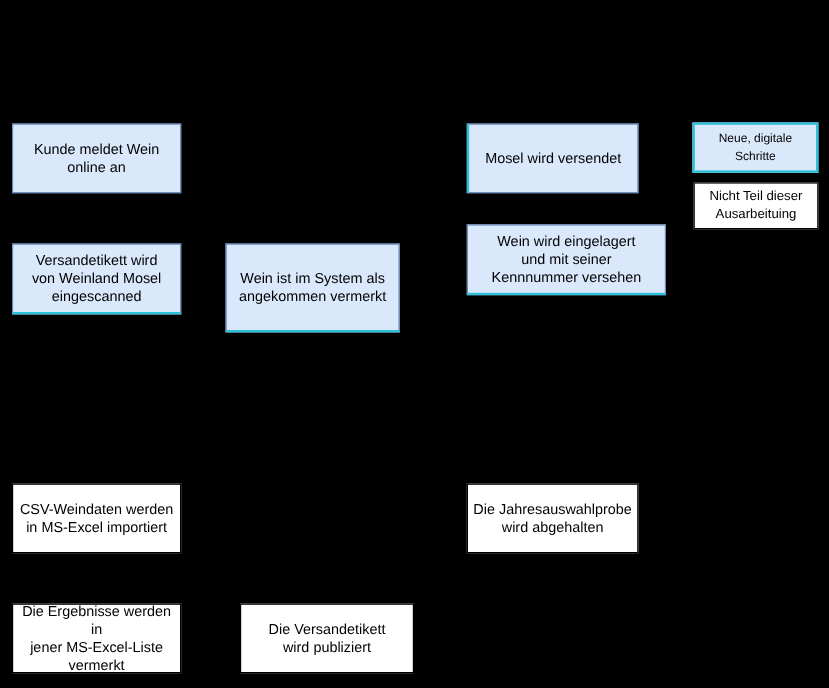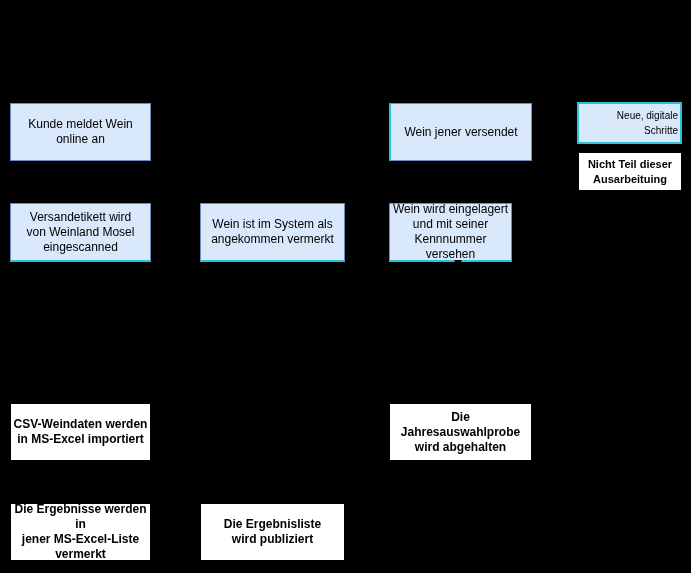--- a/index.html
+++ b/index.html
@@ -28,25 +28,24 @@
     color: var(--text-color, #000);
     padding: 1px 2px;
   }
   .blue {
     background: var(--blue-fill, #dae8fc);
     border: 1px solid var(--blue-border, #6c8ebf);
   }
   .white {
     background: var(--white-fill, #ffffff);
     border: 1px solid var(--black-border, #000000);
-    font-weight: bold;
   }
   .cy-bottom { border-bottom: 2px solid var(--cyan-accent, #2cc0d9); }
   .cy-left   { border-left: 2px solid var(--cyan-accent, #2cc0d9); }
-  .cy-all    { border: 2px solid var(--cyan-accent, #2cc0d9); text-align: right; }
+  .cy-all    { border: 2px solid var(--cyan-accent, #2cc0d9); }
   .legend-digital  { font-size: 10px; }
   .legend-excluded { font-size: 11px; }
   .arrow-right {
     position: absolute;
     width: 0; height: 0;
     border-top: 4px solid transparent;
     border-bottom: 4px solid transparent;
     border-left: 8px solid var(--black-border, #000);
   }
   .arrow-down {
@@ -59,50 +58,50 @@
 </style>
 </head>
 <body>
 
 <div class="canvas">
 
   <div class="node blue" style="left:10px; top:103px; width:141px; height:58px">Kunde meldet Wein
 online an</div>
 
 
-  <div class="node blue cy-left" style="left:389px; top:103px; width:143px; height:58px">Wein jener versendet</div>
+  <div class="node blue cy-left" style="left:389px; top:103px; width:143px; height:58px">Mosel wird versendet</div>
 
   <div class="node blue cy-all legend-digital" style="left:577px; top:102px; width:105px; height:42px">Neue, digitale Schritte</div>
 
   <div class="node white legend-excluded" style="left:578px; top:152px; width:104px; height:39px">Nicht Teil dieser
 Ausarbeituing</div>
 
   <div class="node blue cy-bottom" style="left:10px; top:203px; width:141px; height:59px">Versandetikett wird
 von Weinland Mosel
 eingescanned</div>
 
-  <div class="node blue cy-bottom" style="left:200px; top:203px; width:145px; height:59px">Wein ist im System als
+  <div class="node blue cy-bottom" style="left:188px; top:203px; width:145px; height:74px">Wein ist im System als
 angekommen vermerkt</div>
 
-  <div class="node blue cy-bottom" style="left:389px; top:203px; width:123px; height:59px">Wein wird eingelagert
+  <div class="node blue cy-bottom" style="left:389px; top:187px; width:166px; height:59px">Wein wird eingelagert
 und mit seiner
 Kennnummer versehen</div>
 
 
   <div class="node white" style="left:10px; top:403px; width:141px; height:58px">CSV-Weindaten werden
 in MS-Excel importiert</div>
 
 
   <div class="node white" style="left:10px; top:503px; width:141px; height:58px">Die Ergebnisse werden in
 jener MS-Excel-Liste
 vermerkt</div>
 
   <div class="node white" style="left:389px; top:403px; width:143px; height:58px">Die Jahresauswahlprobe
 wird abgehalten</div>
 
-  <div class="node white" style="left:200px; top:503px; width:145px; height:58px">Die Ergebnisliste
+  <div class="node white" style="left:200px; top:503px; width:145px; height:58px">Die Versandetikett
 wird publiziert</div>
 
   <div class="arrow-right" style="left:381px; top:124px"></div>
   <div class="arrow-right" style="left:381px; top:224px"></div>
   <div class="arrow-down" style="left:454px; top:260px"></div>
 
 </div>
 
 </body></html>

